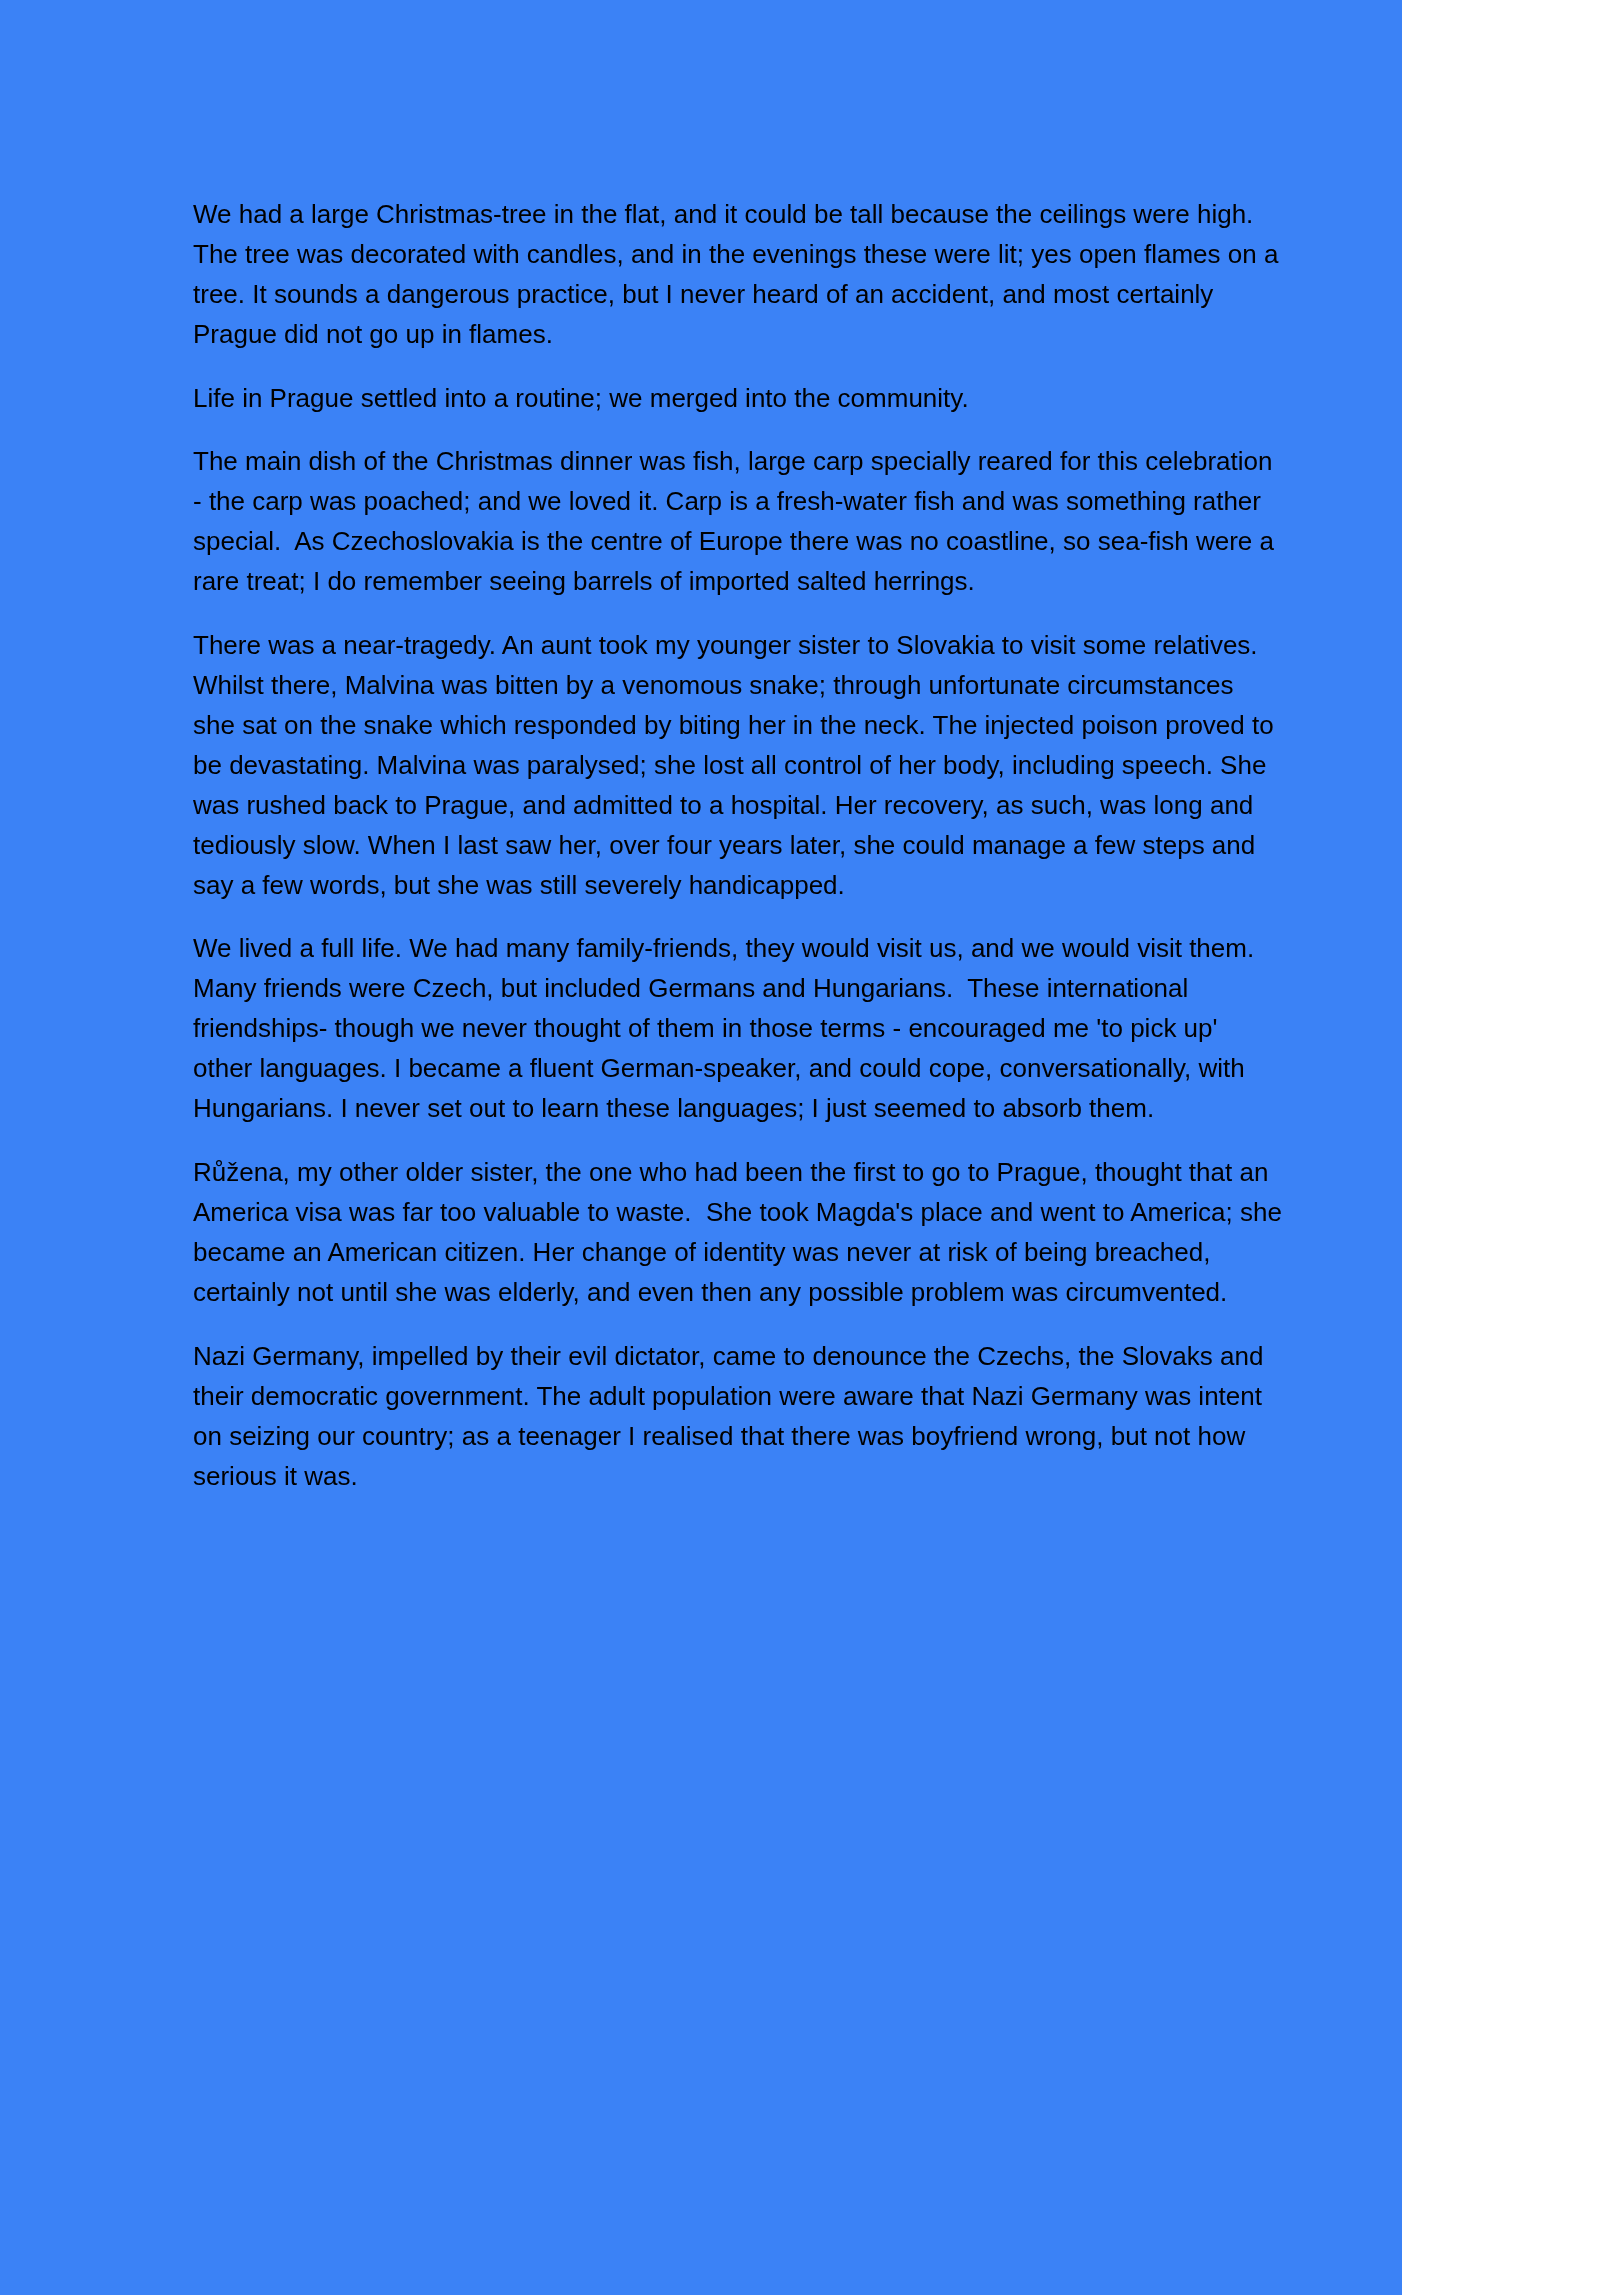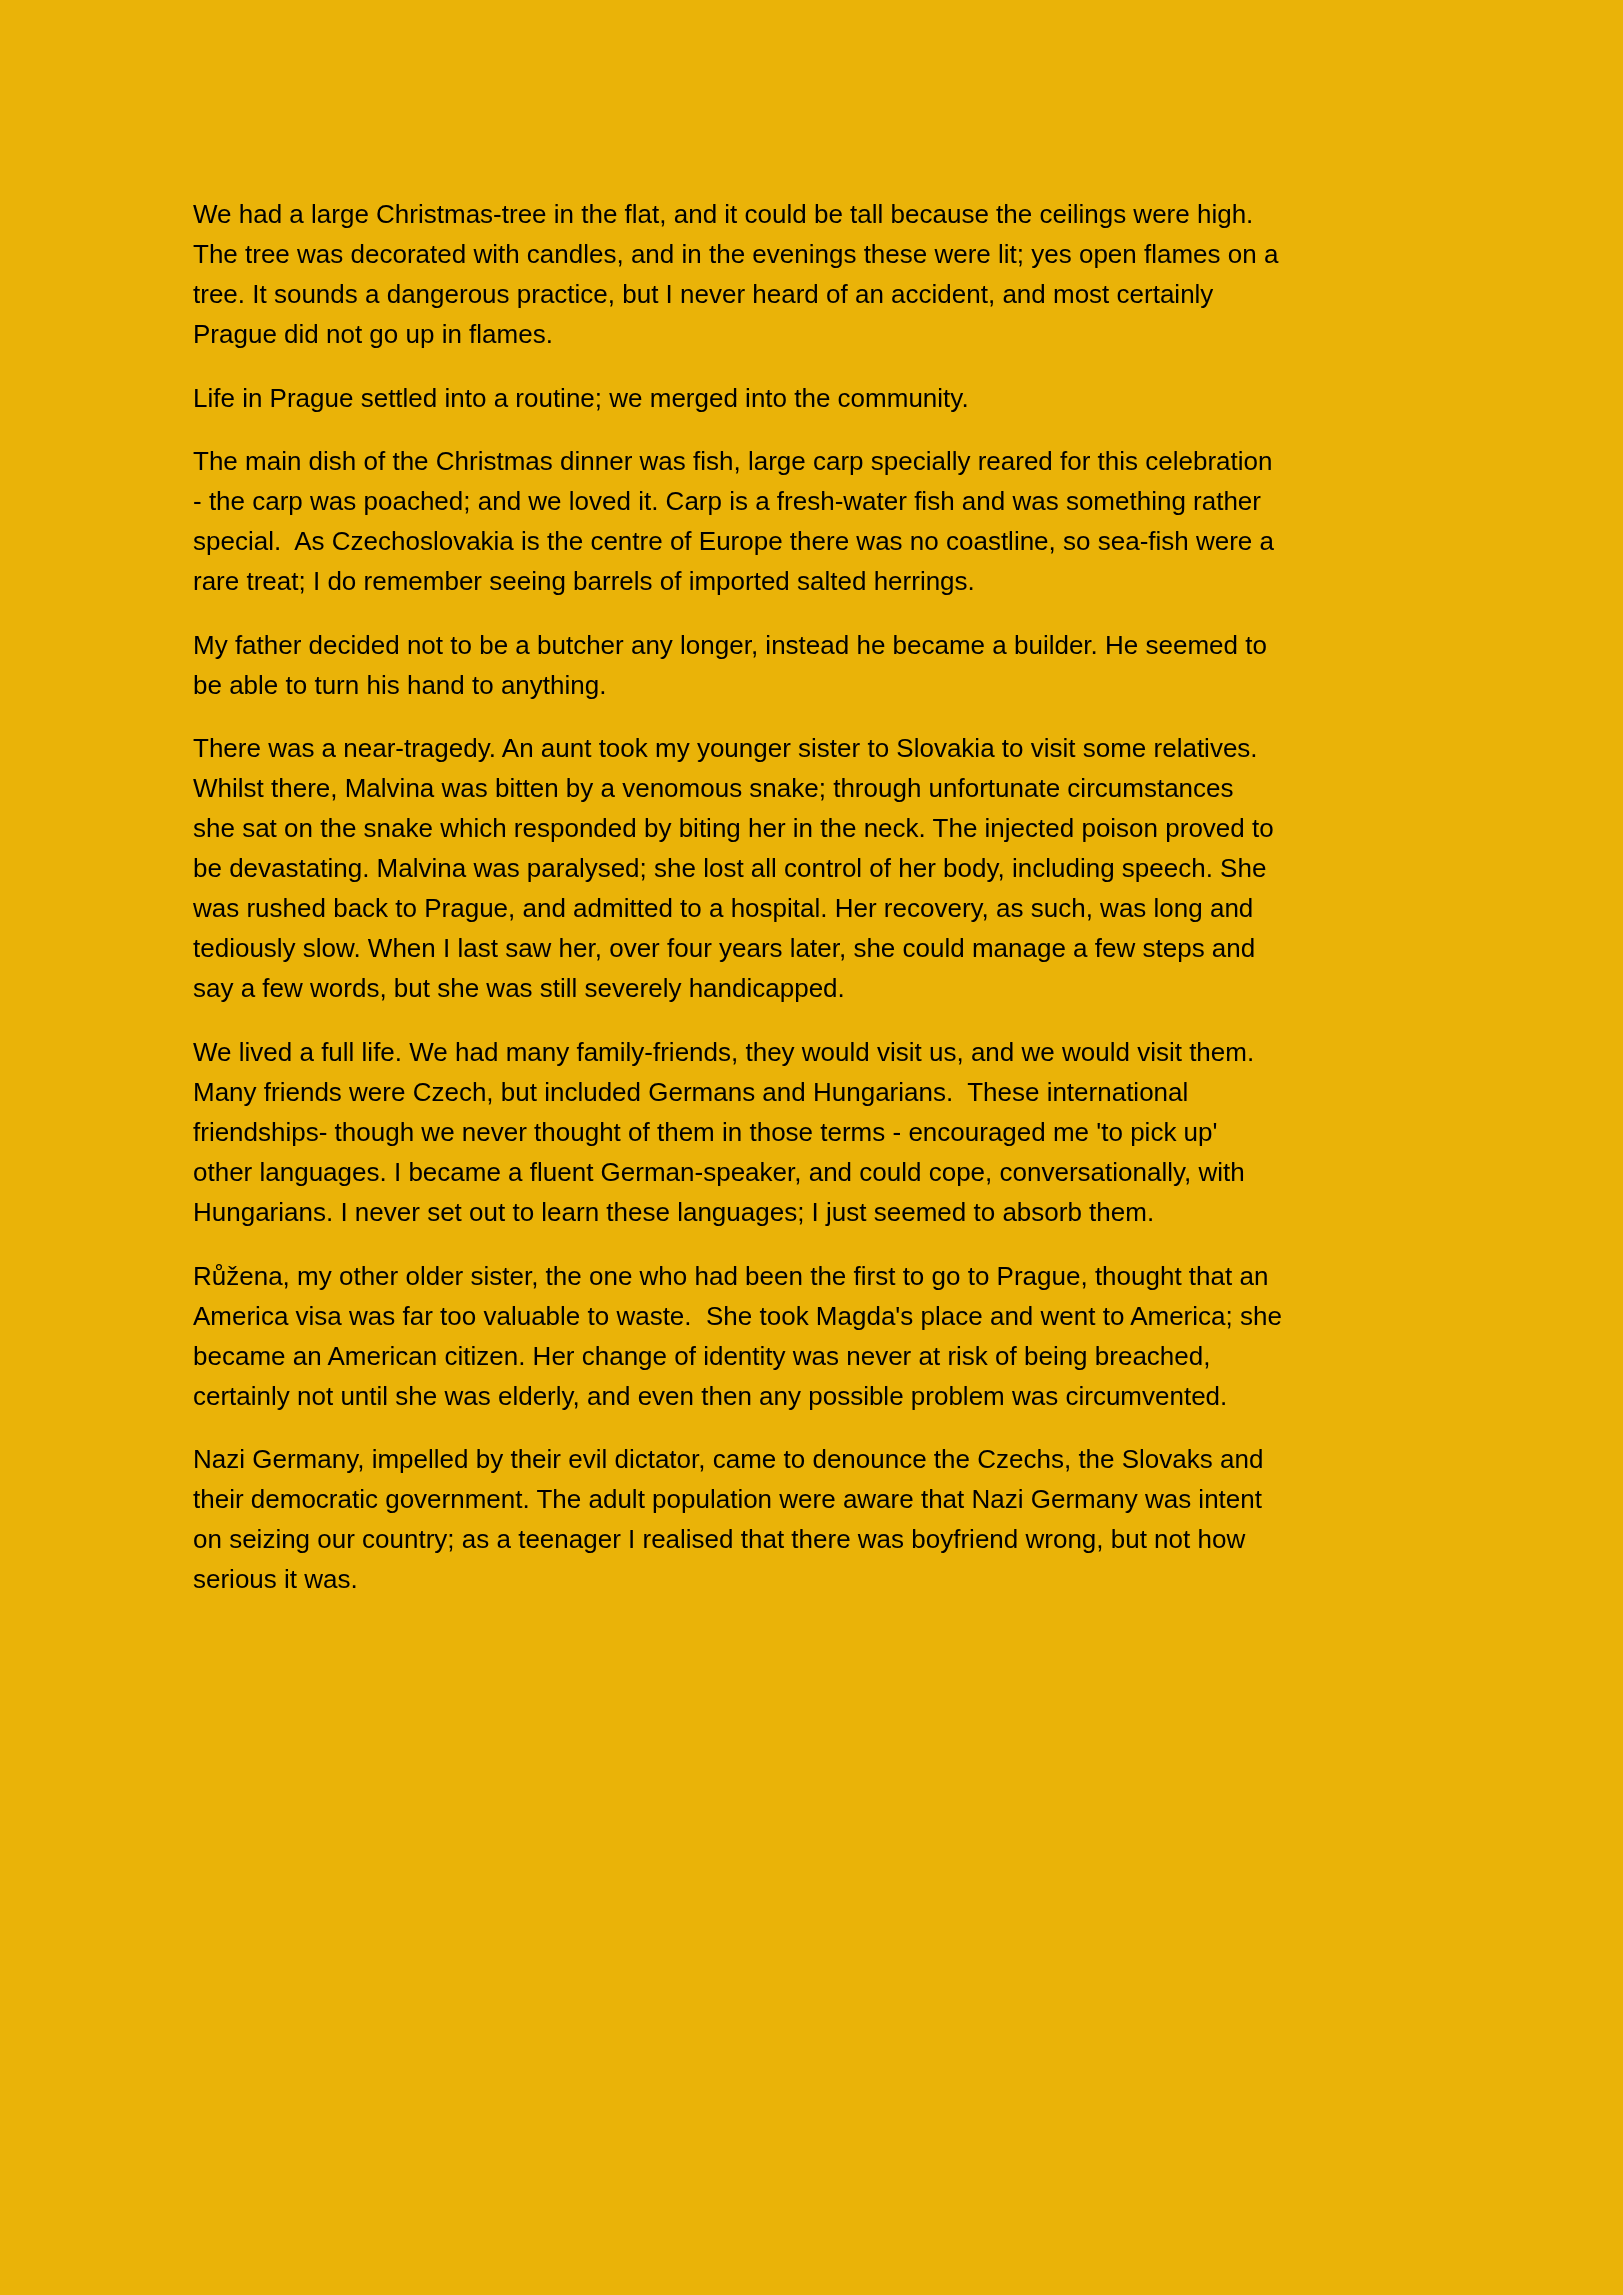--- a/index.html
+++ b/index.html
@@ -2,23 +2,23 @@
 <html style="font-size:10.5px"><head>
 <meta charset="utf-8">
 <style>
   html, body {
     margin: 0;
     padding: 0;
     background: #ffffff;
   }
   .page {
     position: relative;
-    width: 1623px;
+    width: 1402px;
     height: 2295px;
-    background: #eab308;
+    background: #3b82f6;
     overflow: hidden;
     font-family: "Liberation Sans", "DejaVu Sans", sans-serif;
   }
   .text-block {
     position: absolute;
     left: 193px;
     top: 194px;
     width: 1283px;
     color: #000000;
   }
@@ -42,22 +42,20 @@
   <div class="text-block">
     <p>We had a large Christmas-tree in the flat, and it could be tall because the ceilings were high.
 The tree was decorated with candles, and in the evenings these were lit; yes open flames on a
 tree. It sounds a dangerous practice, but I never heard of an accident, and most certainly
 Prague did not go up in flames.</p>
     <p>Life in Prague settled into a routine; we merged into the community.</p>
     <p>The main dish of the Christmas dinner was fish, large carp specially reared for this celebration
 - the carp was poached; and we loved it. Carp is a fresh-water fish and was something rather
 special.  As Czechoslovakia is the centre of Europe there was no coastline, so sea-fish were a
 rare treat; I do remember seeing barrels of imported salted herrings.</p>
-    <p>My father decided not to be a butcher any longer, instead he became a builder. He seemed to
-be able to turn his hand to anything.</p>
     <p>There was a near-tragedy. An aunt took my younger sister to Slovakia to visit some relatives.
 Whilst there, Malvina was bitten by a venomous snake; through unfortunate circumstances
 she sat on the snake which responded by biting her in the neck. The injected poison proved to
 be devastating. Malvina was paralysed; she lost all control of her body, including speech. She
 was rushed back to Prague, and admitted to a hospital. Her recovery, as such, was long and
 tediously slow. When I last saw her, over four years later, she could manage a few steps and
 say a few words, but she was still severely handicapped.</p>
     <p>We lived a full life. We had many family-friends, they would visit us, and we would visit them.
 Many friends were Czech, but included Germans and Hungarians.  These international
 friendships- though we never thought of them in those terms - encouraged me 'to pick up'

